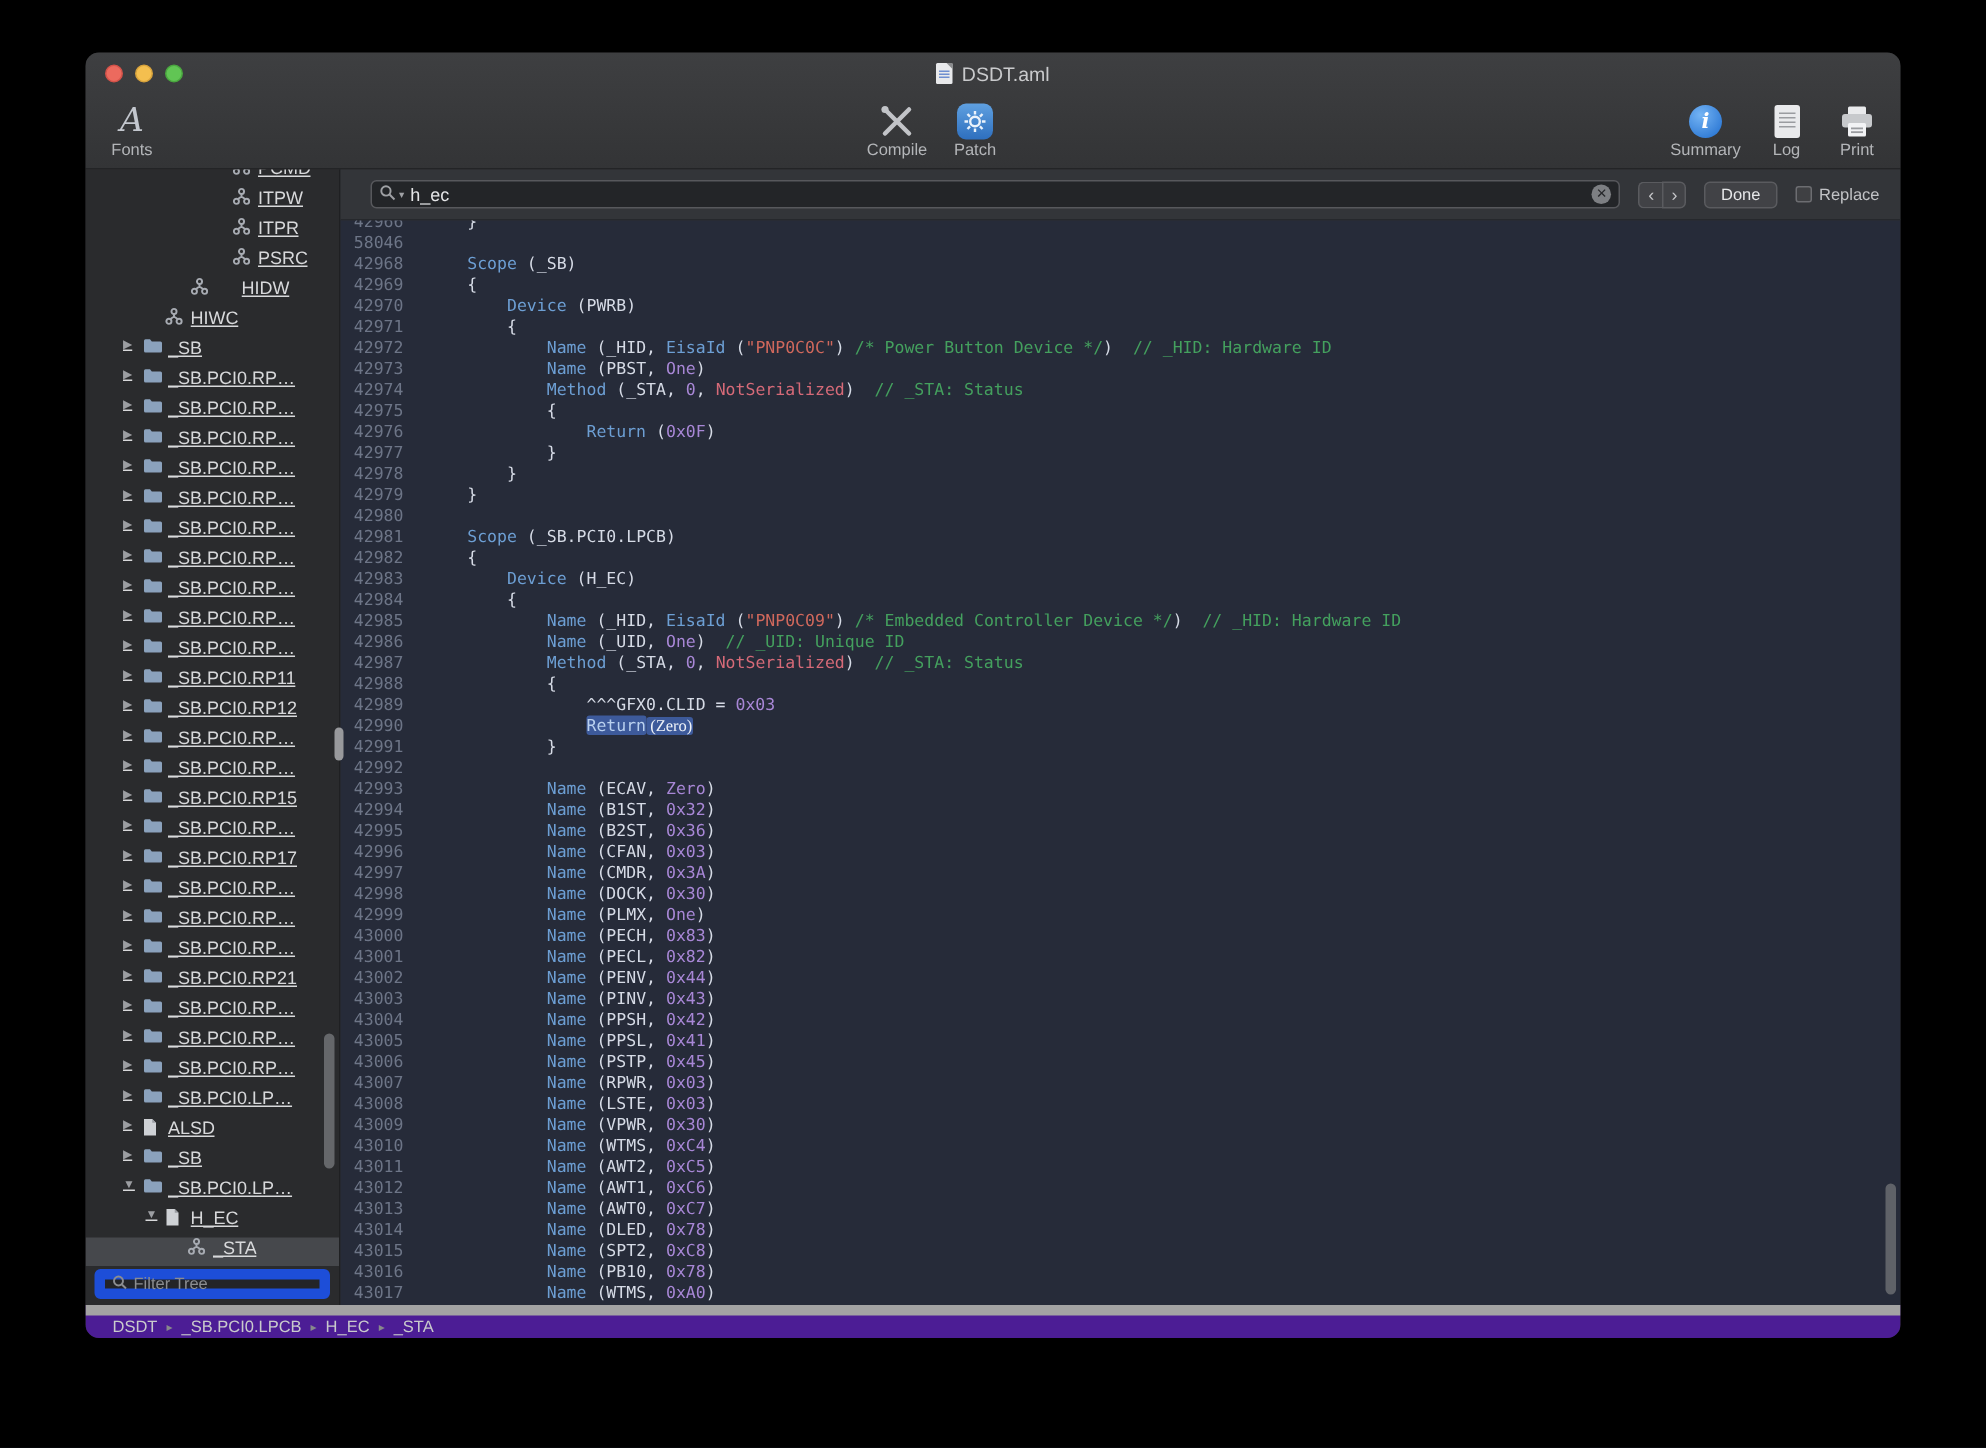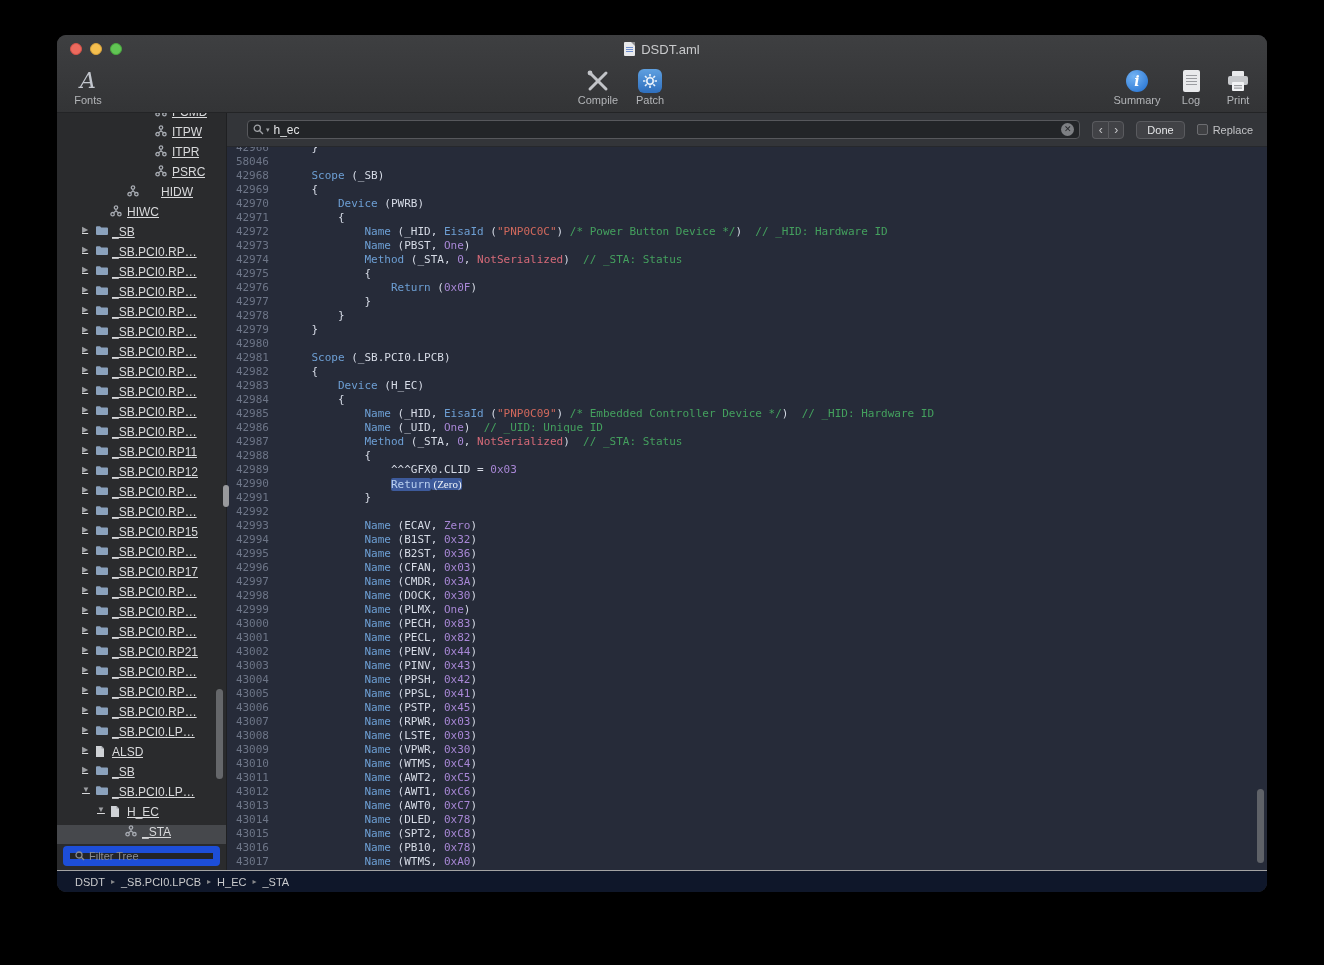--- a/index.html
+++ b/index.html
@@ -79,21 +79,21 @@
   .str { color:#d0685c; }
   .com { color:#44a05e; }
   .num { color:#a887d6; }
   .err { color:#d66a78; }
   .sel { background:#3d5a9b; border-radius:2px; }
   .kw.sel { color:#b9d0ef; }
   .pl.sel { color:#eef2f8;font-family:Liberation Serif, serif; }
   .code-scrollbar { position:absolute; right:3px; top:676px; width:7px; height:74px; border-radius:4px; background:#6e7074; opacity:.8; }
 
   
-  .statusbar { height:22px; background:#0f172a; border-top:1px solid #a3a3a3; display:flex; align-items:center; padding-left:18px; gap:6px; flex-shrink:0; }
+  .statusbar { height:22px; background:#4c1d95; border-top:7px solid #a3a3a3; display:flex; align-items:center; padding-left:18px; gap:6px; flex-shrink:0; }
   .crumb { color:#c9cacc; font-size:11px; }
   .crumb-sep { color:#88898c; font-size:8px; }
 </style>
 </head>
 <body>
 
 <div class="screen">
   <div class="window">
 
     <div class="chrome">

